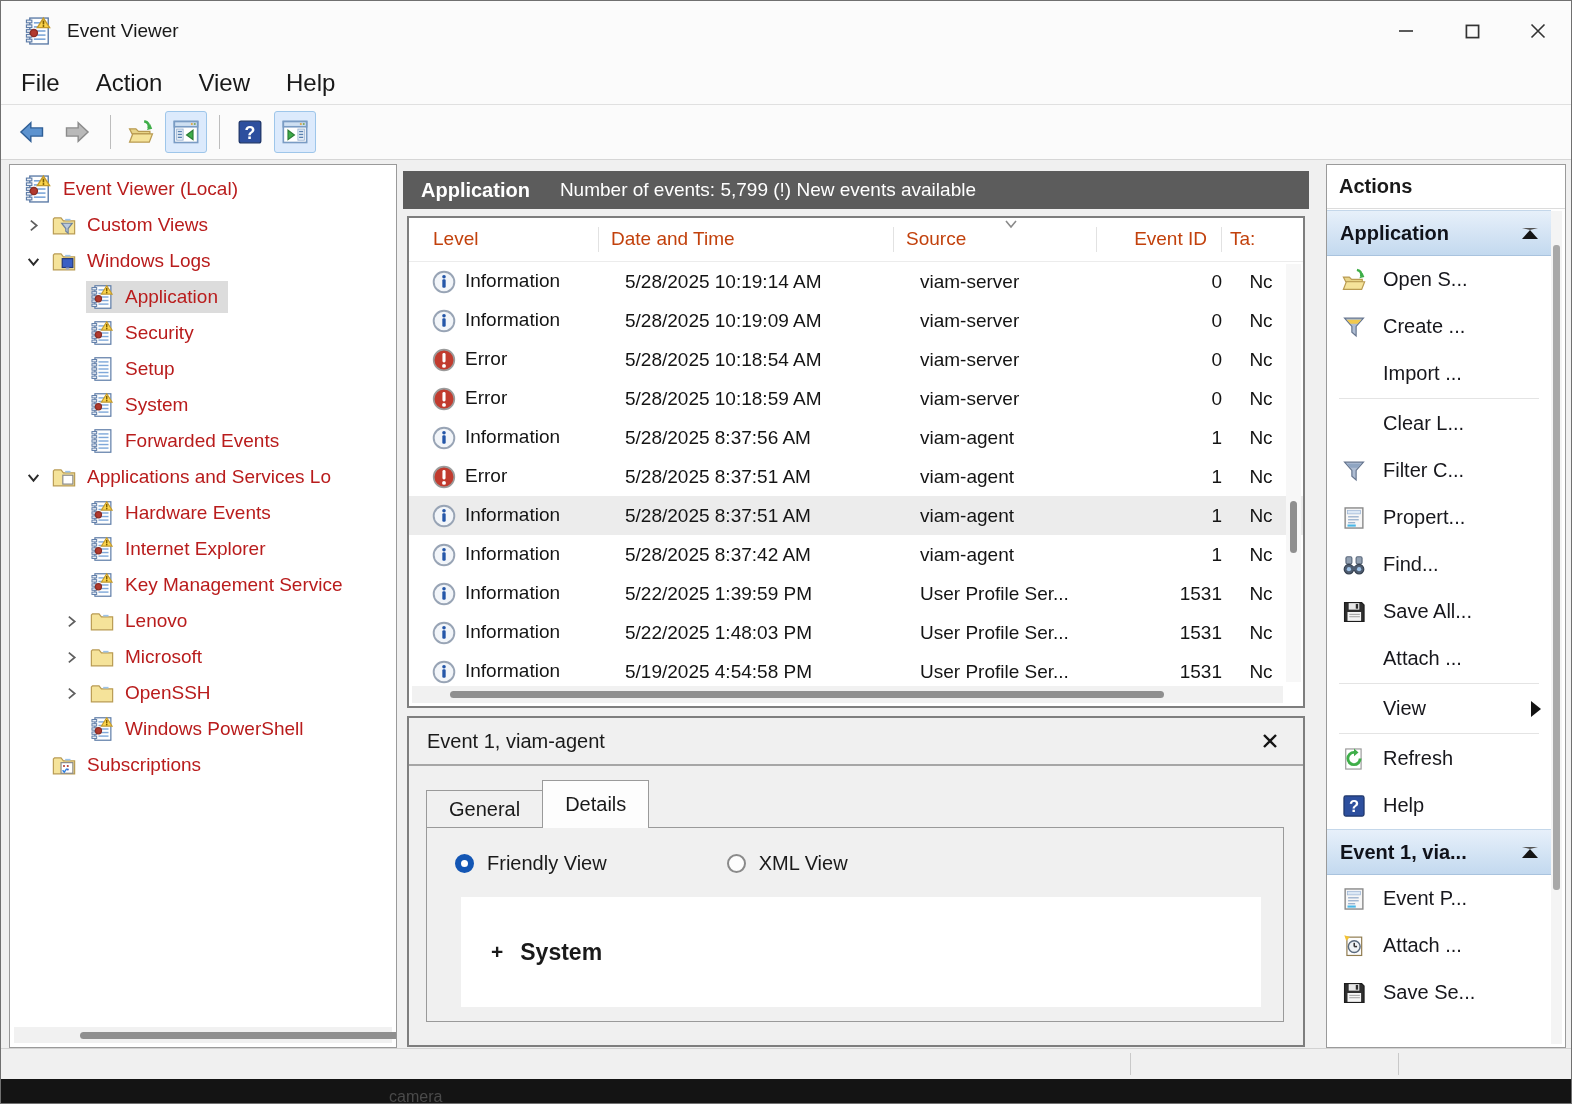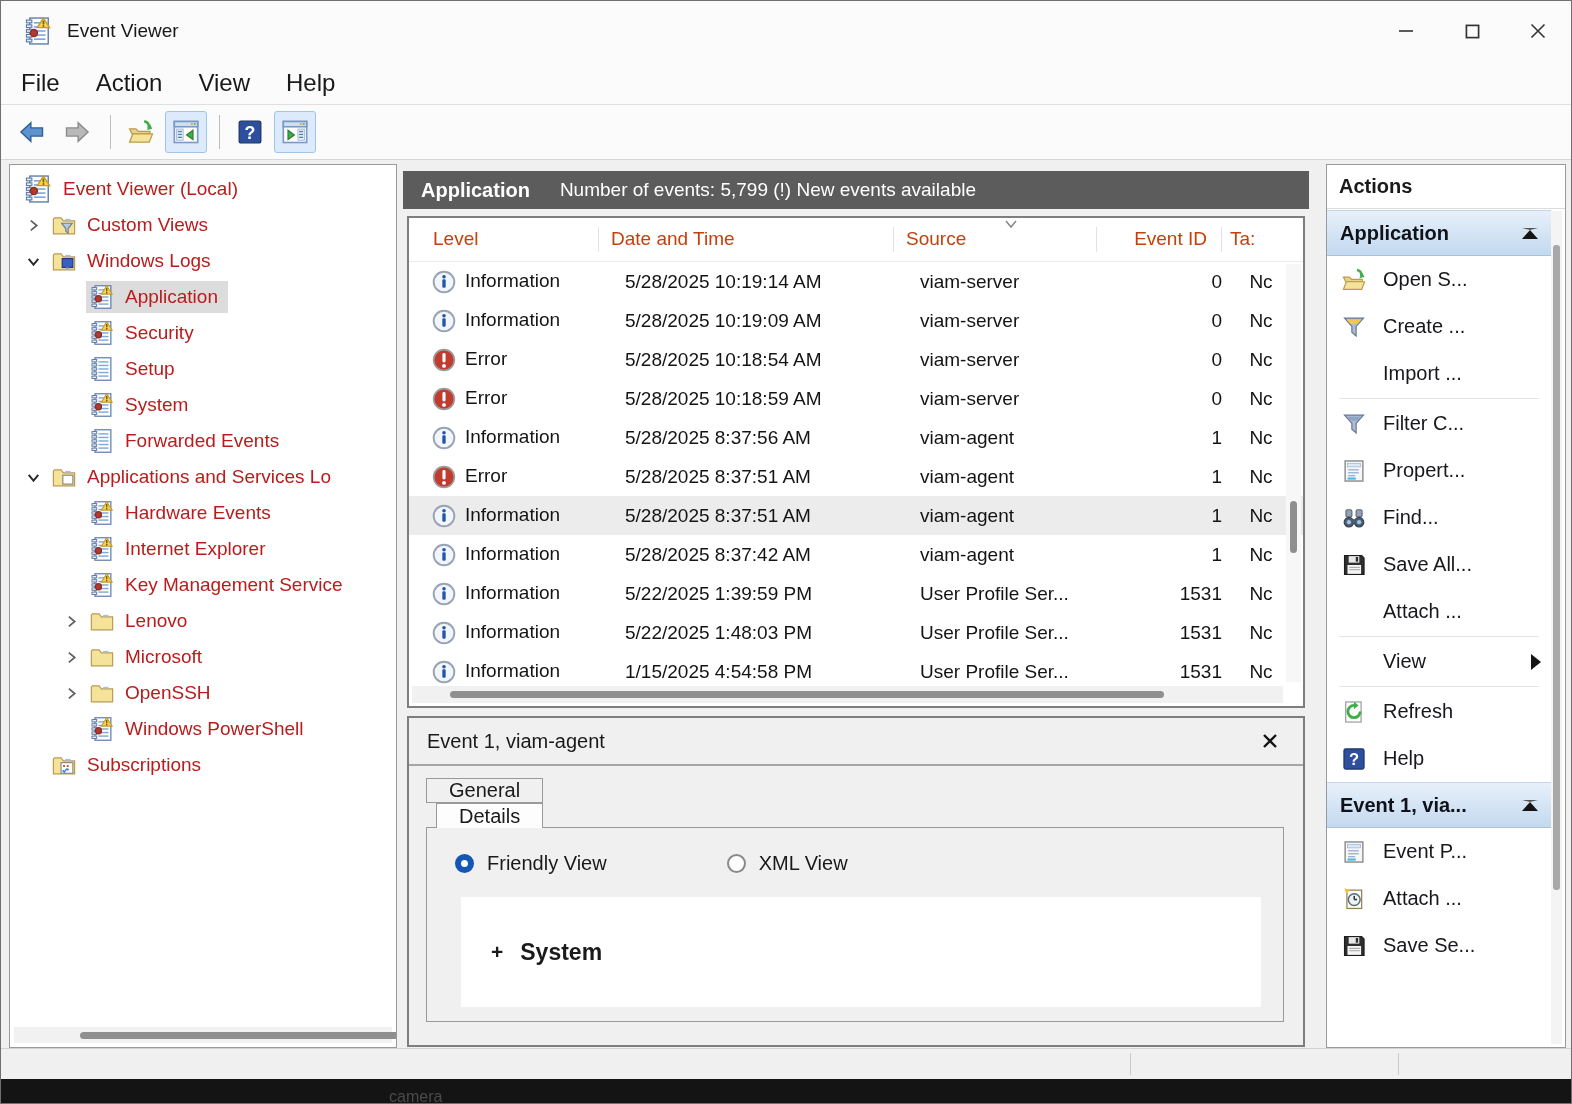--- a/index.html
+++ b/index.html
@@ -62,21 +62,21 @@
   .trow .c-id{padding-right:14px;}
   .trow .c-task{padding-left:8px;}
   .tbl-vscroll{position:absolute;right:2px;top:46px;bottom:24px;width:15px;background:#f7f7f7;}
   .tbl-vscroll .thumb{position:absolute;left:4px;width:7px;top:237px;height:52px;background:#8f8f8f;border-radius:4px;}
   .tbl-hscroll{position:absolute;left:3px;right:20px;bottom:3px;height:17px;background:#f1f1f1;}
   .tbl-hscroll .thumb{position:absolute;left:38px;width:82%;top:5px;height:7px;background:#8f8f8f;border-radius:4px;}
   
   .detail-panel{position:absolute;left:406px;top:715px;width:898px;height:331px;background:#f0f0f0;border:2px solid #7e7e7e;}
   .dp-head{height:48px;display:flex;align-items:center;padding:0 18px;border-bottom:2px solid #a6a6a6;font-size:20px;}
   .dp-close{margin-left:auto;border:none;background:transparent;width:30px;height:30px;padding:6px;}
-  .dp-tabs{position:absolute;left:17px;top:60px;display:flex;align-items:flex-end;height:50px;z-index:2;flex-direction:column;}
+  .dp-tabs{position:absolute;left:17px;top:60px;display:flex;align-items:flex-end;height:50px;z-index:2;}
   .tab{height:38px;padding:0 22px;display:flex;align-items:center;background:#f0f0f0;border:1px solid #9a9a9a;font-size:20px;}
   .tab.active{height:48px;background:#fdfdfd;border-bottom:none;margin-left:-1px;}
   .dp-body{position:absolute;left:17px;right:19px;top:109px;bottom:23px;border:1px solid #9a9a9a;background:#f0f0f0;}
   .radios{margin:24px 0 0 28px;display:flex;}
   .radio-opt{display:flex;align-items:center;margin-right:120px;font-size:20px;}
   .radio{width:19px;height:19px;border-radius:50%;margin-right:13px;flex:none;}
   .radio.on{border:6px solid #1356b4;background:#fff;}
   .radio.off{border:2px solid #8a8a8a;background:#fdfdfd;}
   .dp-content{margin:22px 22px 0 34px;height:110px;background:#fff;display:flex;align-items:center;padding-left:30px;}
   .plus{font-size:21px;font-weight:700;margin-right:17px;}
@@ -819,21 +819,21 @@
           <span class="c-level">
             <span class="lvl-icon">
               <svg viewBox="0 0 20 20">
                 <circle cx="10" cy="10" r="8.6" fill="#f2f5f9" stroke="#98a4b5" stroke-width="1.6"></circle>
                 <circle cx="10" cy="5.6" r="1.5" fill="#2456a8"></circle>
                 <rect x="8.6" y="7.8" width="2.8" height="7" rx="1" fill="#2456a8"></rect>
               </svg>
             </span>
             <span>Information</span>
           </span>
-          <span class="c-date">1/15/2025 4:54:58 PM</span>
+          <span class="c-date">5/19/2025 4:54:58 PM</span>
           <span class="c-source">User Profile Ser...</span>
           <span class="c-id">1531</span>
           <span class="c-task">Nc</span>
         </div>
       </div>
     <div class="tbl-vscroll">
         <div class="thumb"></div>
       </div>
     <div class="tbl-hscroll">
         <div class="thumb"></div>
@@ -897,20 +897,24 @@
             </svg>
           </span>
           <span class="act-label">Create ...</span>
         </div>
         <div class="act-item">
           <span class="act-icon"></span>
           <span class="act-label">Import ...</span>
         </div>
         <div class="act-sep"></div>
         <div class="act-item">
+          <span class="act-icon"></span>
+          <span class="act-label">Clear L...</span>
+        </div>
+        <div class="act-item">
           <span class="act-icon">
             <svg viewBox="0 0 22 22">
               <path d="M3,3.5 H19 L12.8,10.5 V18.5 L9.2,15.5 V10.5 Z" fill="#aebdd3" stroke="#66758e"></path>
               <path d="M4.8,4.8 H17.2 L14,8.3 H8 Z" fill="#8fa5c2"></path>
             </svg>
           </span>
           <span class="act-label">Filter C...</span>
         </div>
         <div class="act-item">
           <span class="act-icon">

